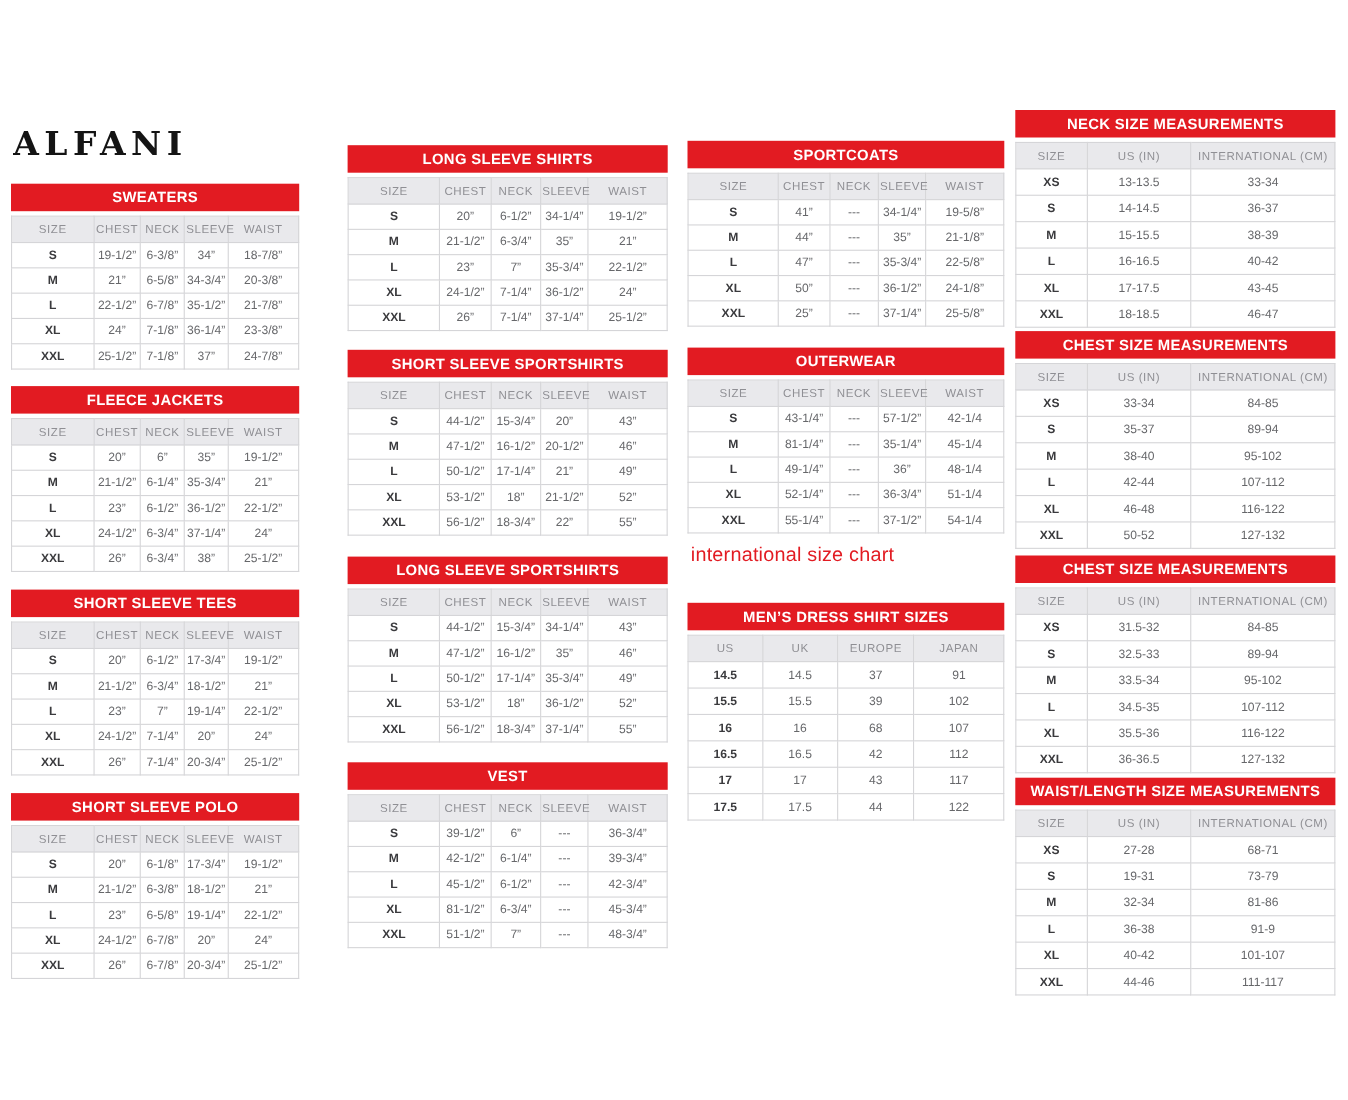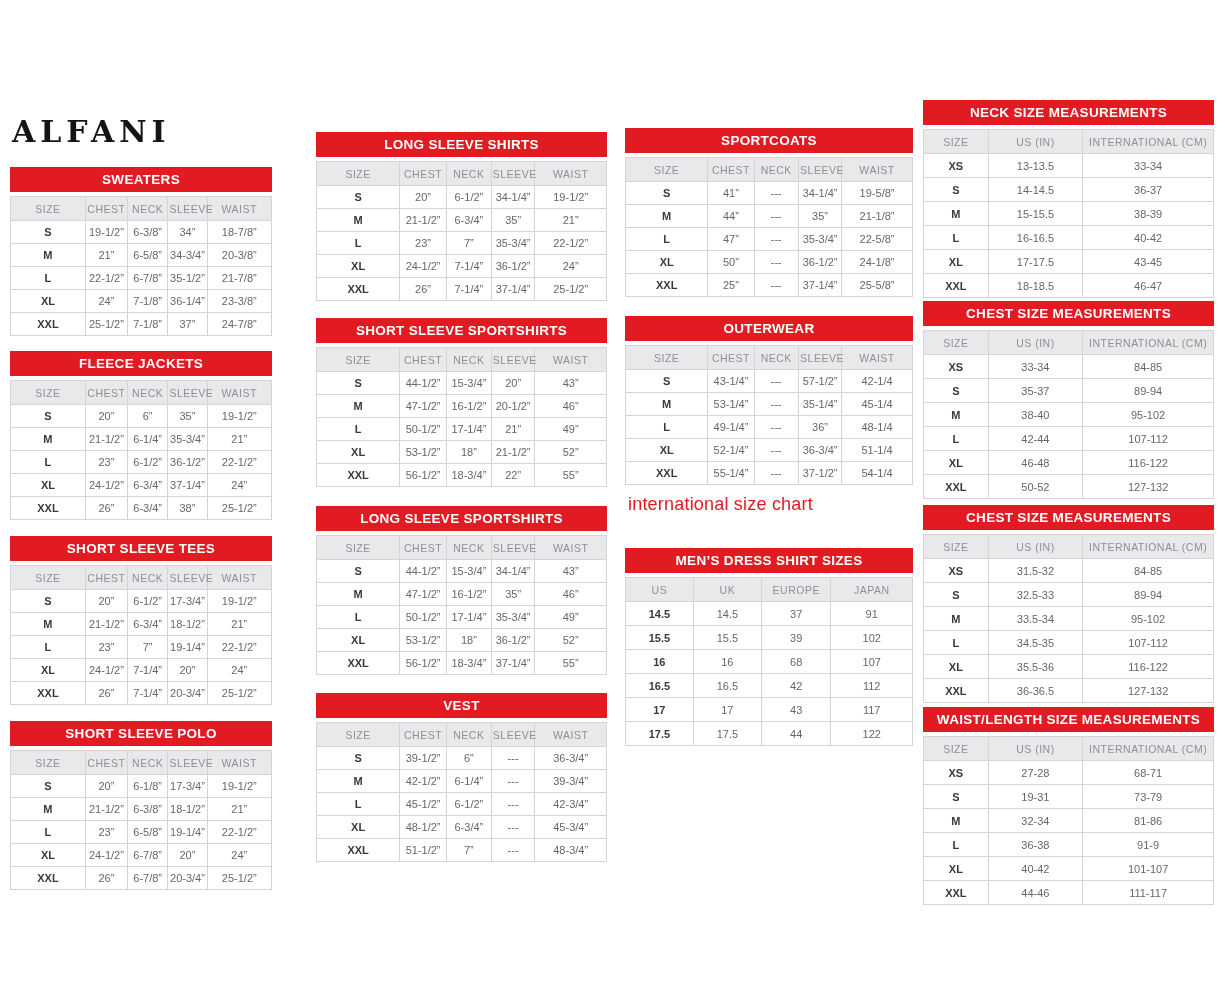--- a/index.html
+++ b/index.html
@@ -487,21 +487,21 @@
         </tr>
         <tr>
           <td class="first">L</td>
           <td>45-1/2”</td>
           <td>6-1/2”</td>
           <td>---</td>
           <td>42-3/4”</td>
         </tr>
         <tr>
           <td class="first">XL</td>
-          <td>48-1/2”</td>
+          <td>81-1/2”</td>
           <td>6-3/4”</td>
           <td>---</td>
           <td>45-3/4”</td>
         </tr>
         <tr>
           <td class="first">XXL</td>
           <td>51-1/2”</td>
           <td>7”</td>
           <td>---</td>
           <td>48-3/4”</td>
@@ -590,21 +590,21 @@
       <tbody>
         <tr>
           <td class="first">S</td>
           <td>43-1/4”</td>
           <td>---</td>
           <td>57-1/2”</td>
           <td>42-1/4</td>
         </tr>
         <tr>
           <td class="first">M</td>
-          <td>53-1/4”</td>
+          <td>81-1/4”</td>
           <td>---</td>
           <td>35-1/4”</td>
           <td>45-1/4</td>
         </tr>
         <tr>
           <td class="first">L</td>
           <td>49-1/4”</td>
           <td>---</td>
           <td>36”</td>
           <td>48-1/4</td>

